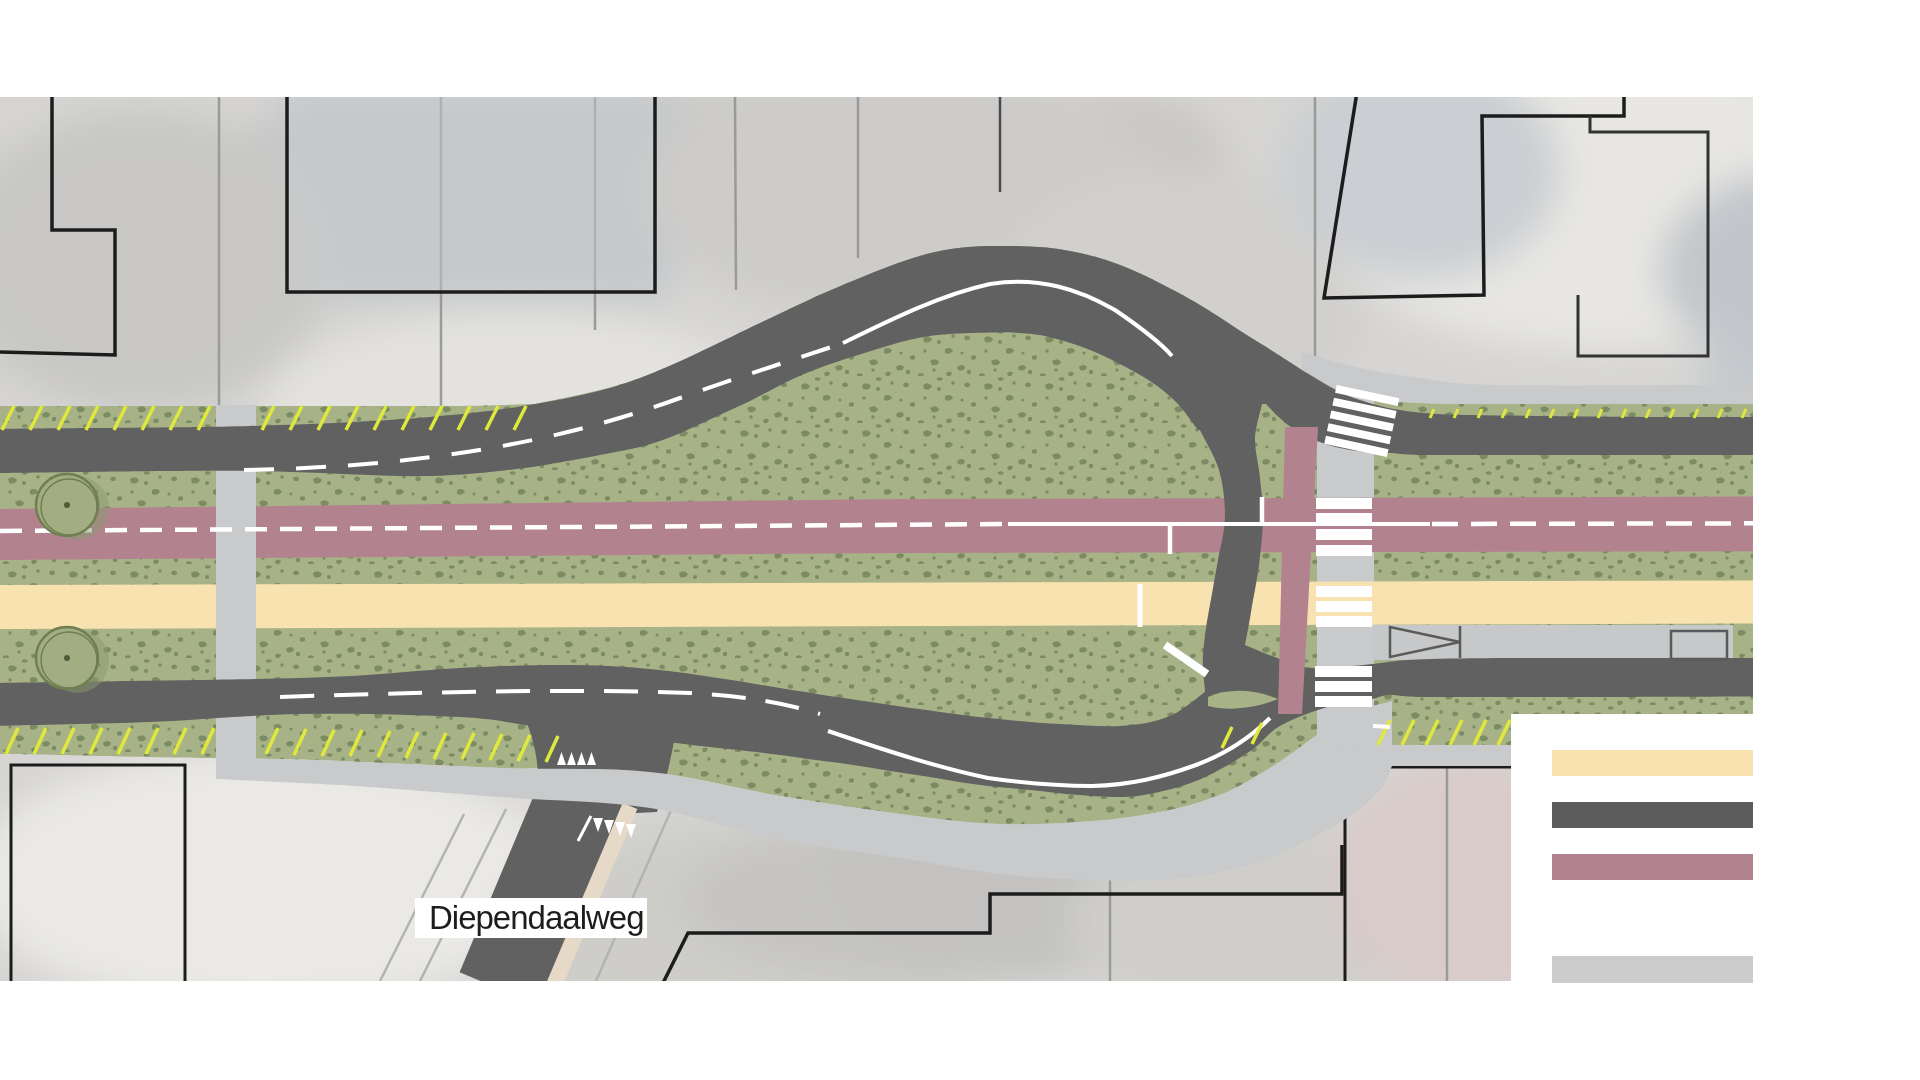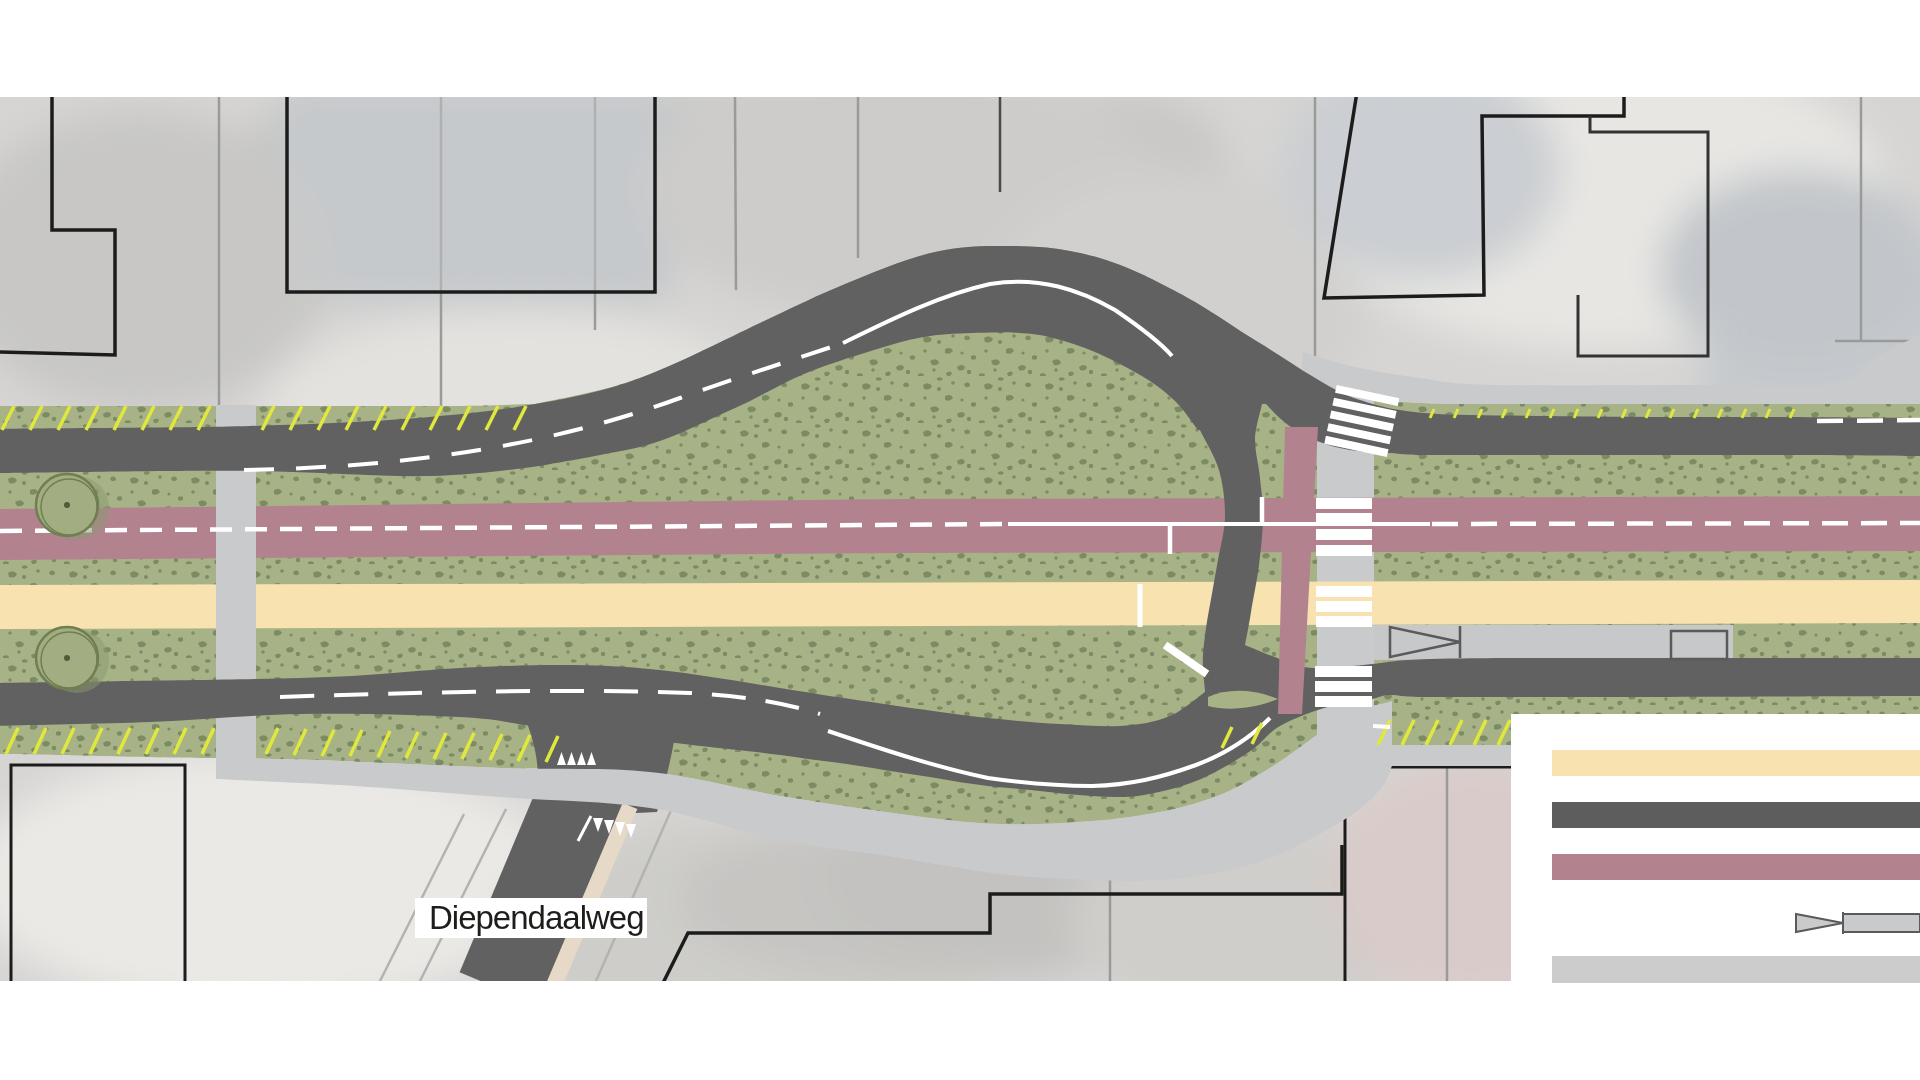--- a/index.html
+++ b/index.html
@@ -1,16 +1,16 @@
 <!DOCTYPE html>
 <html><head>
 <meta charset="utf-8">
 <style>
   html,body{margin:0;padding:0;background:#ffffff;}
-  #page{position:relative;width:1920px;height:1080px;overflow:hidden;background:#ffffff;
+  #page{position:relative;width:1753px;height:1080px;overflow:hidden;background:#ffffff;
         font-family:"Liberation Sans", sans-serif;}
 </style>
 </head>
 <body>
 <div id="page">
 <svg width="1920" height="1080" viewBox="0 0 1920 1080" xmlns="http://www.w3.org/2000/svg">
 <defs>
   <filter id="blur18" x="-40%" y="-40%" width="180%" height="180%">
           <feGaussianBlur stdDeviation="18"></feGaussianBlur>
         </filter>

